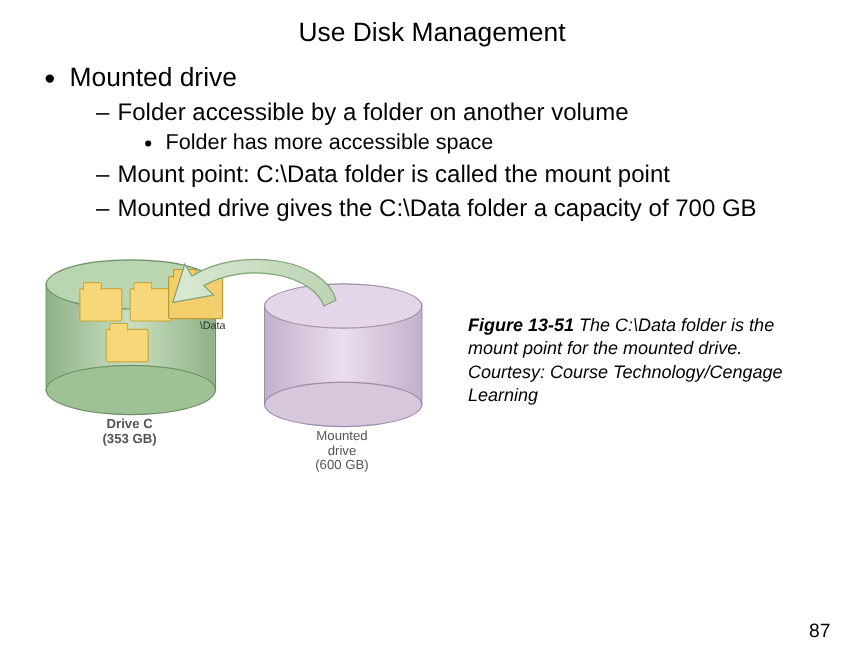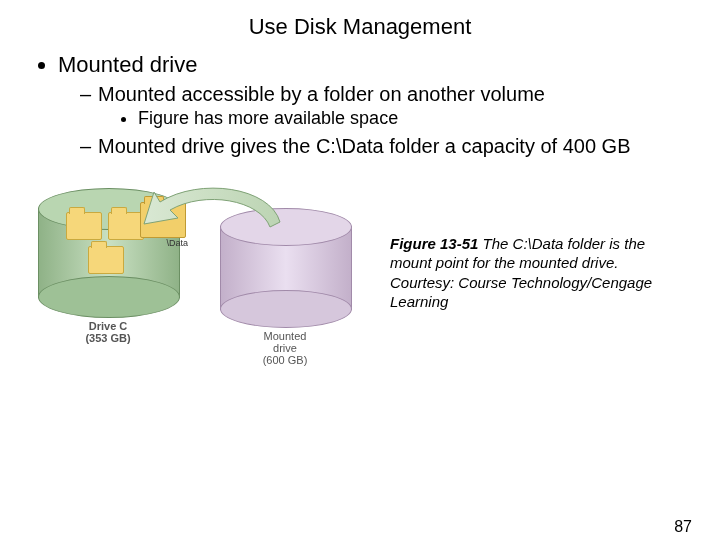--- a/index.html
+++ b/index.html
@@ -186,26 +186,27 @@
 
 <div class="slide">
 
   <h1 class="title">Use Disk Management</h1>
 
   <ul class="top">
     <li>
       <span>Mounted drive</span>
       <ul class="sub">
         <li>
-          <span>Mounted accessible by a folder on another volume</span>
+          <span>Folder accessible by a folder on another volume</span>
           <ul class="subsub">
-            <li>Figure has more available space</li>
+            <li>Folder has more accessible space</li>
           </ul>
         </li>
-        <li>Mounted drive gives the C:\Data folder a capacity of 400 GB</li>
+        <li>Mount point: C:\Data folder is called the mount point</li>
+        <li>Mounted drive gives the C:\Data folder a capacity of 700 GB</li>
       </ul>
     </li>
   </ul>
 
   <div class="figure-area">
     <div class="diagram">
 
       <div class="cyl cylA">
         <div class="side"></div>
         <div class="bot-ell"></div>

